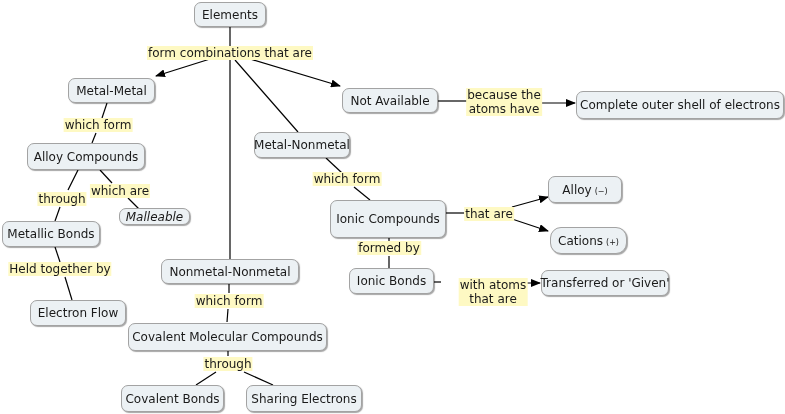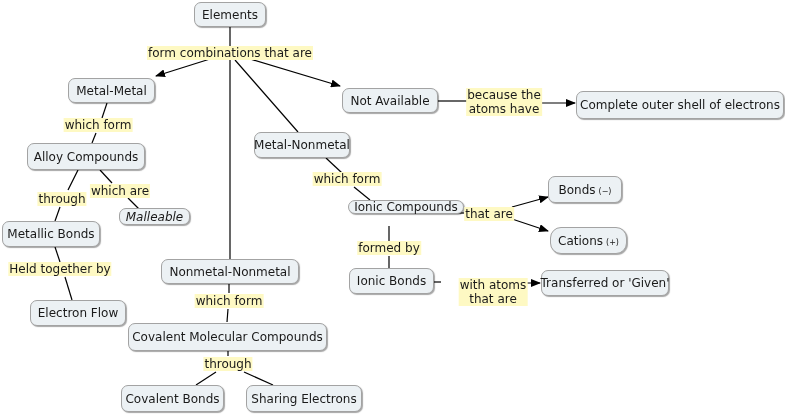--- a/index.html
+++ b/index.html
@@ -104,28 +104,28 @@
   </div>
 <div class="node" style="left:128px;top:323px;width:199px;height:28px;">
     <span>Covalent Molecular Compounds</span>
   </div>
 <div class="node" style="left:121px;top:385px;width:103px;height:27px;">
     <span>Covalent Bonds</span>
   </div>
 <div class="node" style="left:246px;top:385px;width:116px;height:27px;">
     <span>Sharing Electrons</span>
   </div>
-<div class="node" style="left:348px;top:200px;width:116px;height:14px;">
+<div class="node" style="left:330px;top:200px;width:116px;height:38px;">
     <span>Ionic Compounds</span>
   </div>
 <div class="node" style="left:349px;top:268px;width:85px;height:26px;">
     <span>Ionic Bonds</span>
   </div>
 <div class="node" style="left:548px;top:176px;width:74px;height:27px;">
-    <span>Bonds</span>
+    <span>Alloy</span>
     <span class="sub">(−)</span>
   </div>
 <div class="node" style="left:550px;top:227px;width:77px;height:27px;border-radius:11px;">
     <span>Cations</span>
     <span class="sub">(+)</span>
   </div>
 <div class="node" style="left:541px;top:270px;width:128px;height:26px;">
     <span>Transferred or 'Given'</span>
   </div>
 

